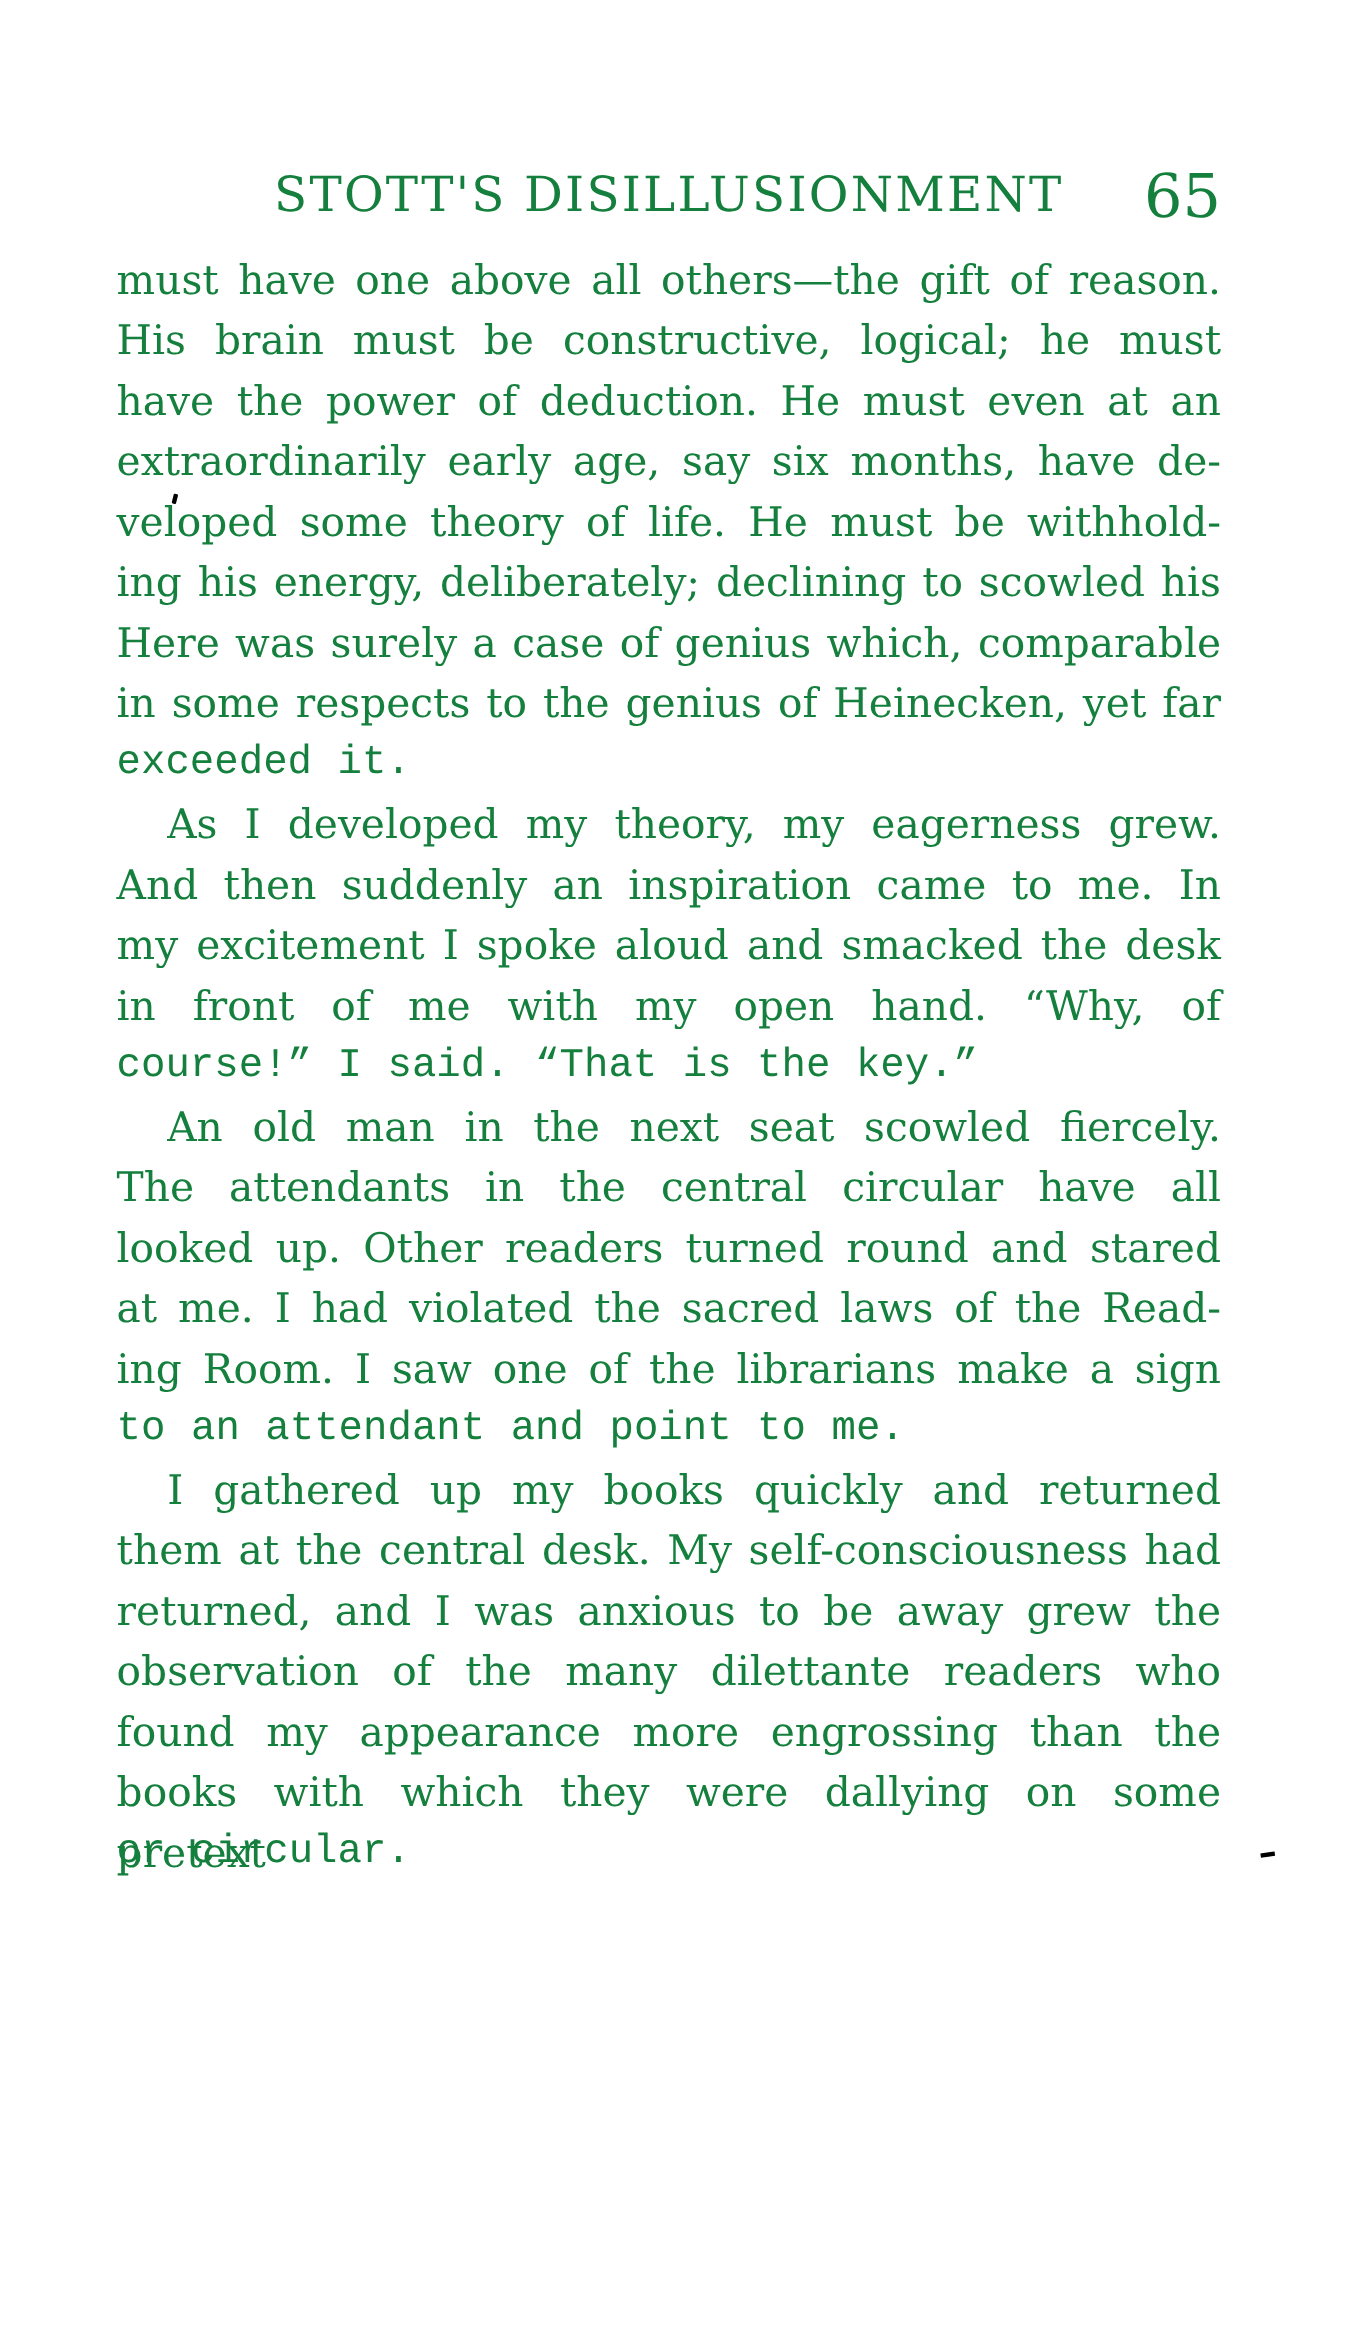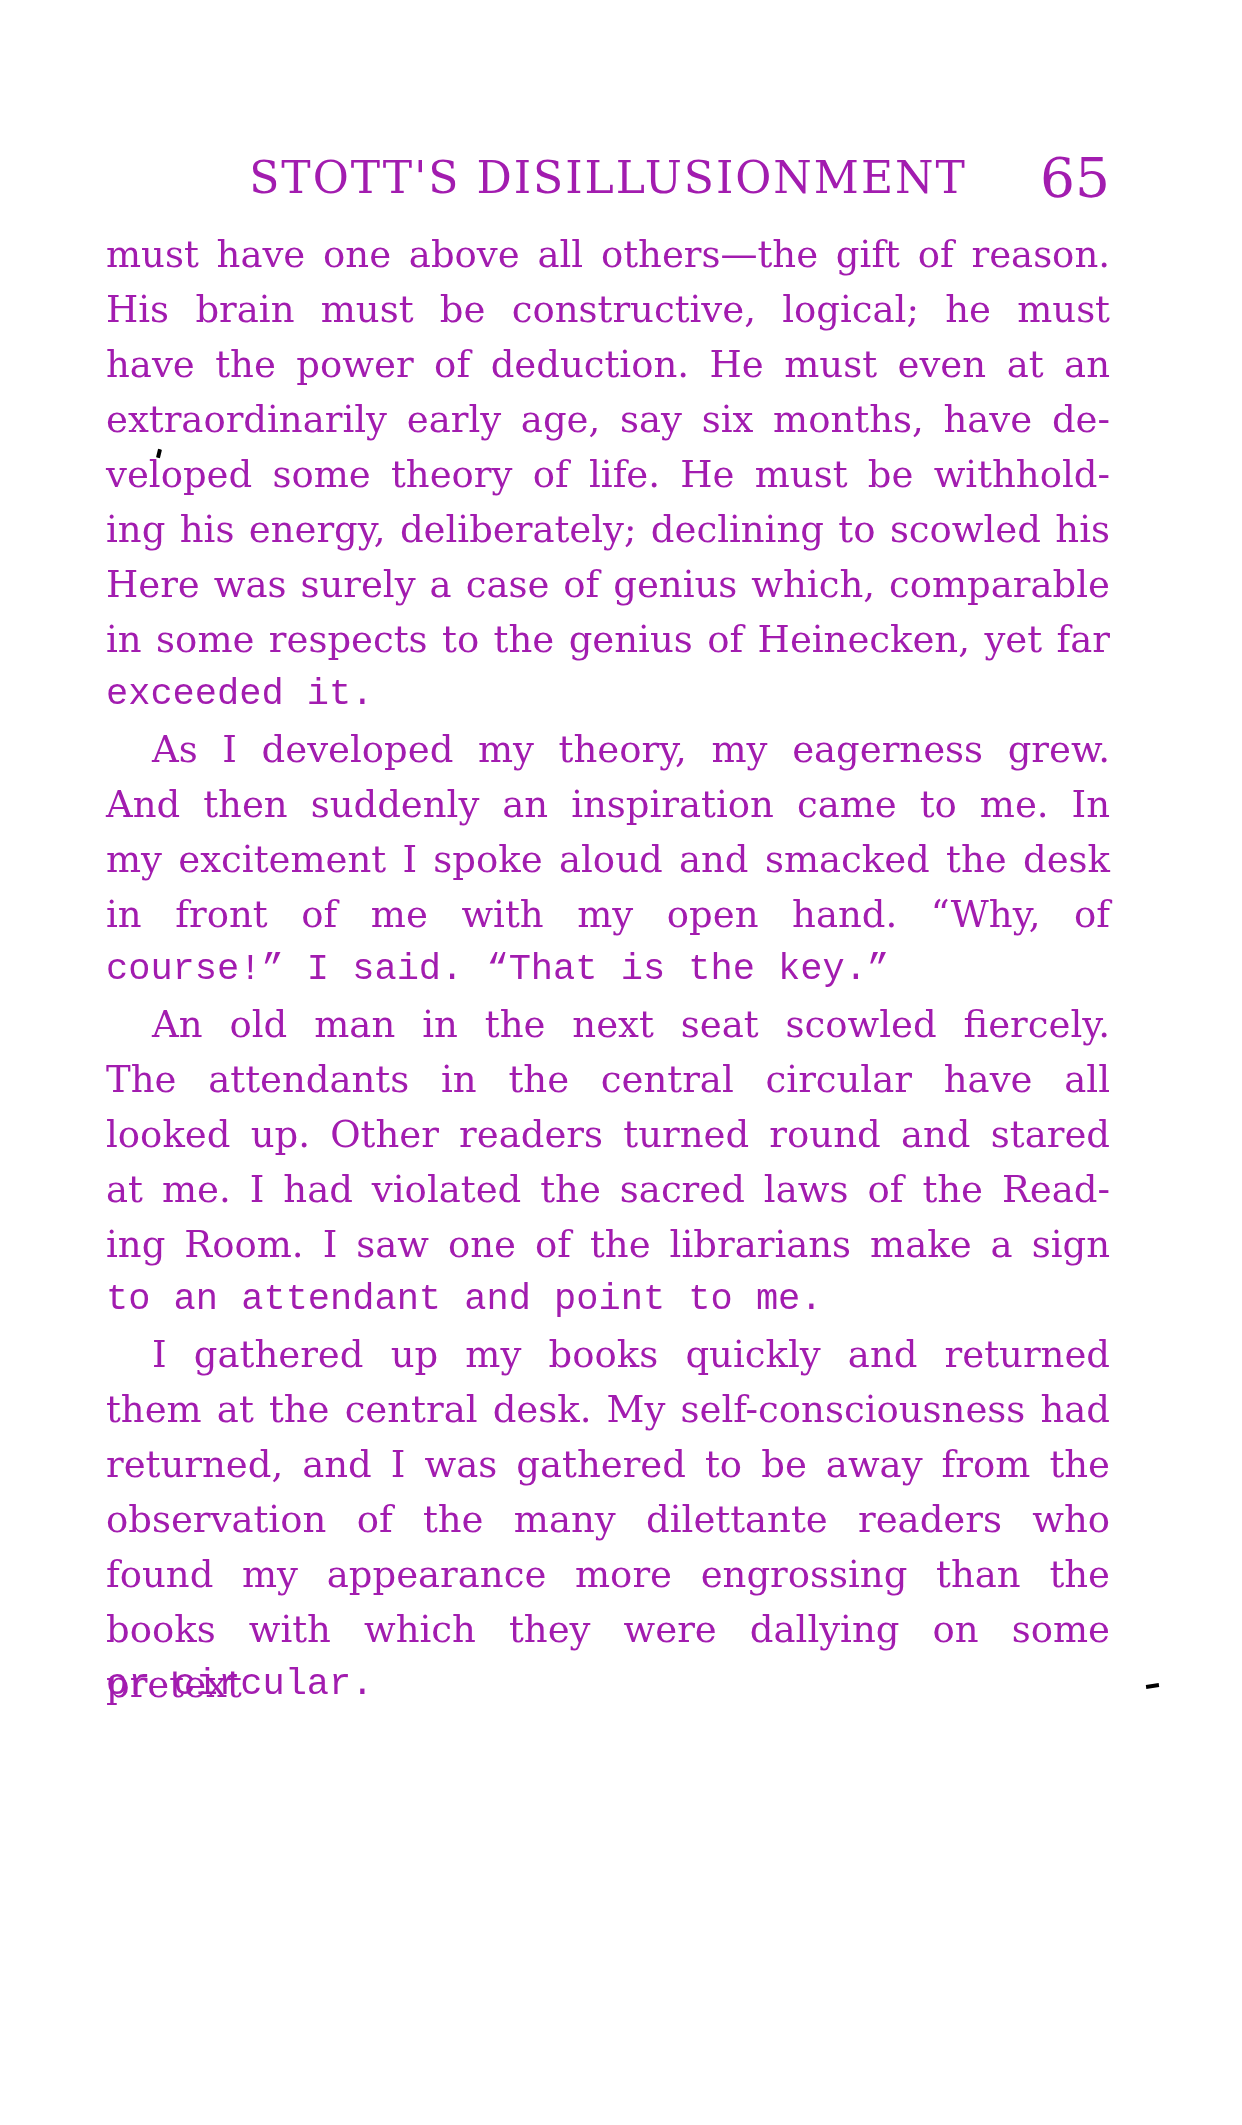--- a/index.html
+++ b/index.html
@@ -7,21 +7,21 @@
     padding: 0;
     background: #ffffff;
   }
   .scan-page {
     position: relative;
     width: 1242px;
     height: 2125px;
     background: #ffffff;
     overflow: hidden;
     font-family: "DejaVu Serif", "Liberation Serif", serif;
-    color: #a21caf;
+    color: #15803d;
   }
   .page-column {
     position: absolute;
     left: 106px;
     top: 0;
     width: 1004px;
     height: 100%;
   }
   .running-header {
     position: absolute;
@@ -129,21 +129,21 @@
           <div class="line">An old man in the next seat scowled fiercely.</div>
           <div class="line">The attendants in the central circular have all</div>
           <div class="line">looked up. Other readers turned round and stared</div>
           <div class="line">at me. I had violated the sacred laws of the Read-</div>
           <div class="line">ing Room. I saw one of the librarians make a sign</div>
           <div class="line last">to an attendant and point to me.</div>
         </div>
         <div class="paragraph indented">
           <div class="line">I gathered up my books quickly and returned</div>
           <div class="line">them at the central desk. My self-consciousness had</div>
-          <div class="line">returned, and I was gathered to be away from the</div>
+          <div class="line">returned, and I was anxious to be away grew the</div>
           <div class="line">observation of the many dilettante readers who</div>
           <div class="line">found my appearance more engrossing than the</div>
           <div class="line">books with which they were dallying on some pretext</div>
           <div class="line last">or circular.</div>
         </div>
       </div>
 
   </div>
 
   <span class="artifact artifact-speck"></span>

